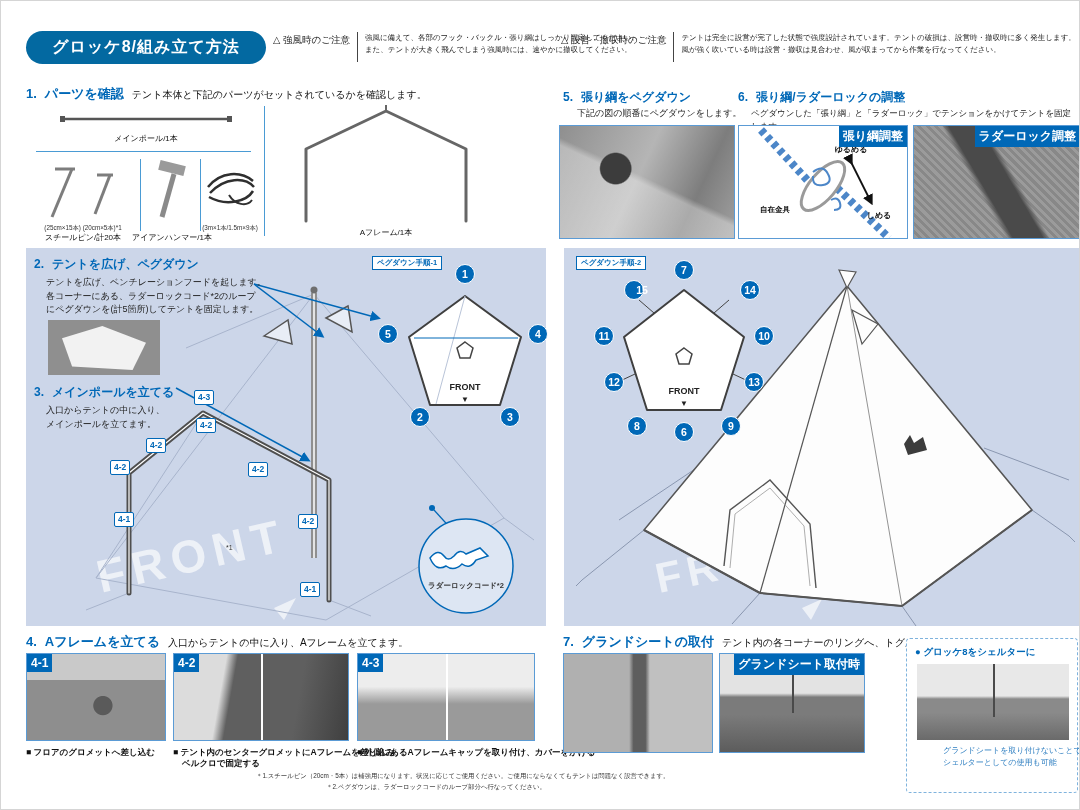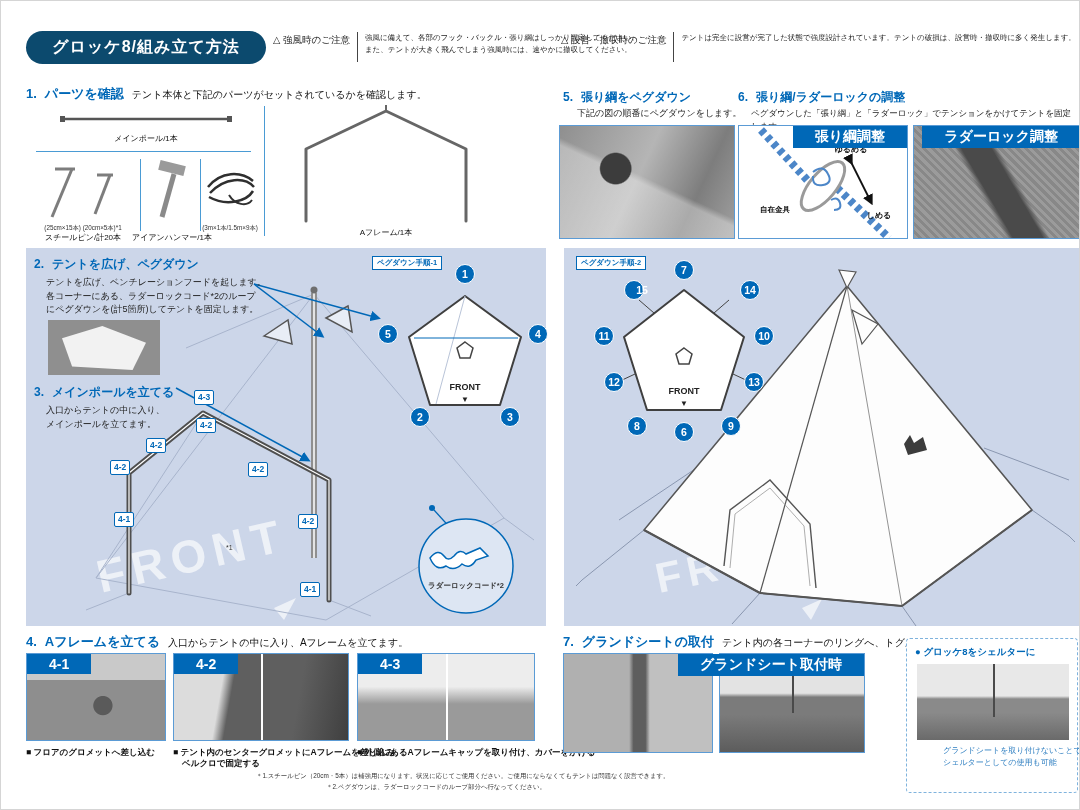--- a/index.html
+++ b/index.html
@@ -1,41 +1,41 @@
 <!DOCTYPE html>
 <html><head>
 <meta charset="utf-8">
 <style>
   html,body{margin:0;padding:0;background:#e9e9e9;}
   .page{position:relative;width:1080px;height:810px;background:#fff;margin:0 auto;
         font-family:"Liberation Sans","DejaVu Sans",sans-serif;color:#1a1a1a;overflow:hidden;
         border:1px solid #d5d5d5;box-sizing:border-box;}
   .abs{position:absolute;}
-  .header-pill{background:#0c4a6e;color:#fff;border-radius:17px;display:flex;align-items:center;justify-content:center;
+  .header-pill{background:#0369a1;color:#fff;border-radius:17px;display:flex;align-items:center;justify-content:center;
         font-weight:bold;font-size:16px;letter-spacing:1px;}
   .warn{display:flex;align-items:flex-start;gap:7px;}
   .warn-label{font-weight:normal;font-size:9.5px;white-space:nowrap;padding-top:4px;}
   .warn-div{width:1px;background:#444;height:30px;margin-top:2px;}
   .warn-lines{font-size:7.5px;line-height:1.6;color:#222;padding-top:2px;white-space:nowrap;}
   .step-head{display:flex;align-items:baseline;gap:8px;white-space:nowrap;}
   .step-no{color:#0068b7;font-weight:bold;}
   .step-title{color:#0068b7;font-weight:bold;}
   .step-desc{color:#111;font-weight:normal;}
   .h13 .step-no,.h13 .step-title{font-size:13px;}
   .h13 .step-desc{font-size:10px;}
   .h12 .step-no,.h12 .step-title{font-size:12px;}
   .body-text{font-size:9px;line-height:1.5;color:#222;}
   .part-label{font-size:8px;color:#111;white-space:nowrap;transform:translateX(-50%);}
   .part-size{font-size:6.3px;color:#333;white-space:nowrap;transform:translateX(-50%);}
   .divider-h{background:#4a9bd4;height:1px;}
   .divider-v{background:#4a9bd4;width:1px;}
   .panel{background:#ccd6e9;}
   .photo{box-sizing:border-box;border:1px solid #5b9bd5;}
   .photo-plain{box-sizing:border-box;}
-  .chip{background:#0068b7;color:#fff;font-weight:bold;font-size:14px;padding:2px 22px;white-space:nowrap;}
+  .chip{background:#0068b7;color:#fff;font-weight:bold;font-size:12px;padding:2px 4px;white-space:nowrap;}
   .wchip{background:#fff;border:1px solid #0068b7;color:#0068b7;font-weight:bold;font-size:8.5px;
          padding:0 3px;line-height:13px;border-radius:2px;white-space:nowrap;}
   .numchip{width:20px;height:20px;border-radius:50%;background:#0068b7;color:#fff;font-weight:bold;font-size:10.5px;
          display:flex;align-items:center;justify-content:center;box-sizing:border-box;border:1.5px solid #fff;}
   .peg-label{background:#fff;border:1px solid #0068b7;color:#0068b7;font-size:7.5px;font-weight:bold;
          padding:1px 4px;white-space:nowrap;}
   .caption{font-size:8.5px;font-weight:600;color:#111;white-space:nowrap;}
   .footnotes{font-size:6.4px;color:#333;text-align:right;line-height:1.7;white-space:nowrap;}
   .shelter-box{background:#fff;border:1px dashed #7fb3dd;border-radius:4px;box-sizing:border-box;}
   .shelter-title{color:#0068b7;font-weight:bold;font-size:9.5px;white-space:nowrap;}
@@ -62,20 +62,21 @@
   </div>
 
   <div class="abs warn" style="left:560px;top:29px;">
     <div class="warn-label">
       <span>△</span>
       <span>設営・撤収時のご注意</span>
     </div>
     <div class="warn-div"></div>
     <div class="warn-lines">
       <div>テントは完全に設営が完了した状態で強度設計されています。テントの破損は、設営時・撤収時に多く発生します。</div>
+      <div>風が強く吹いている時は設営・撤収は見合わせ、風が収まってから作業を行なってください。</div>
     </div>
   </div>
 
   <div class="abs step-head h13" style="left:25px;top:84px;">
     <span class="step-no">1.</span>
     <span class="step-title">パーツを確認</span>
     <span class="step-desc">テント本体と下記のパーツがセットされているかを確認します。</span>
   </div>
 
   <svg class="abs" style="left:55px;top:110px;" width="180" height="16" viewBox="0 0 180 16">

